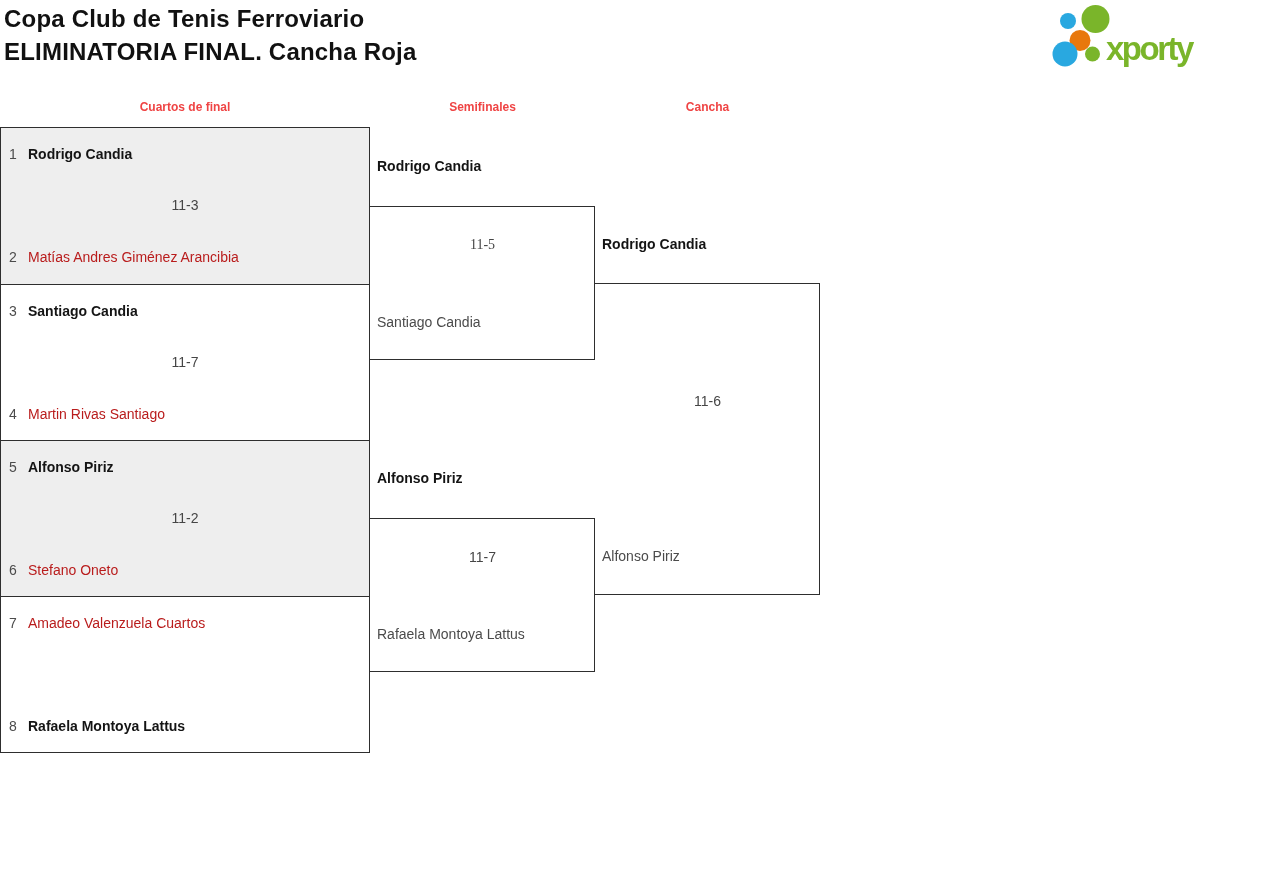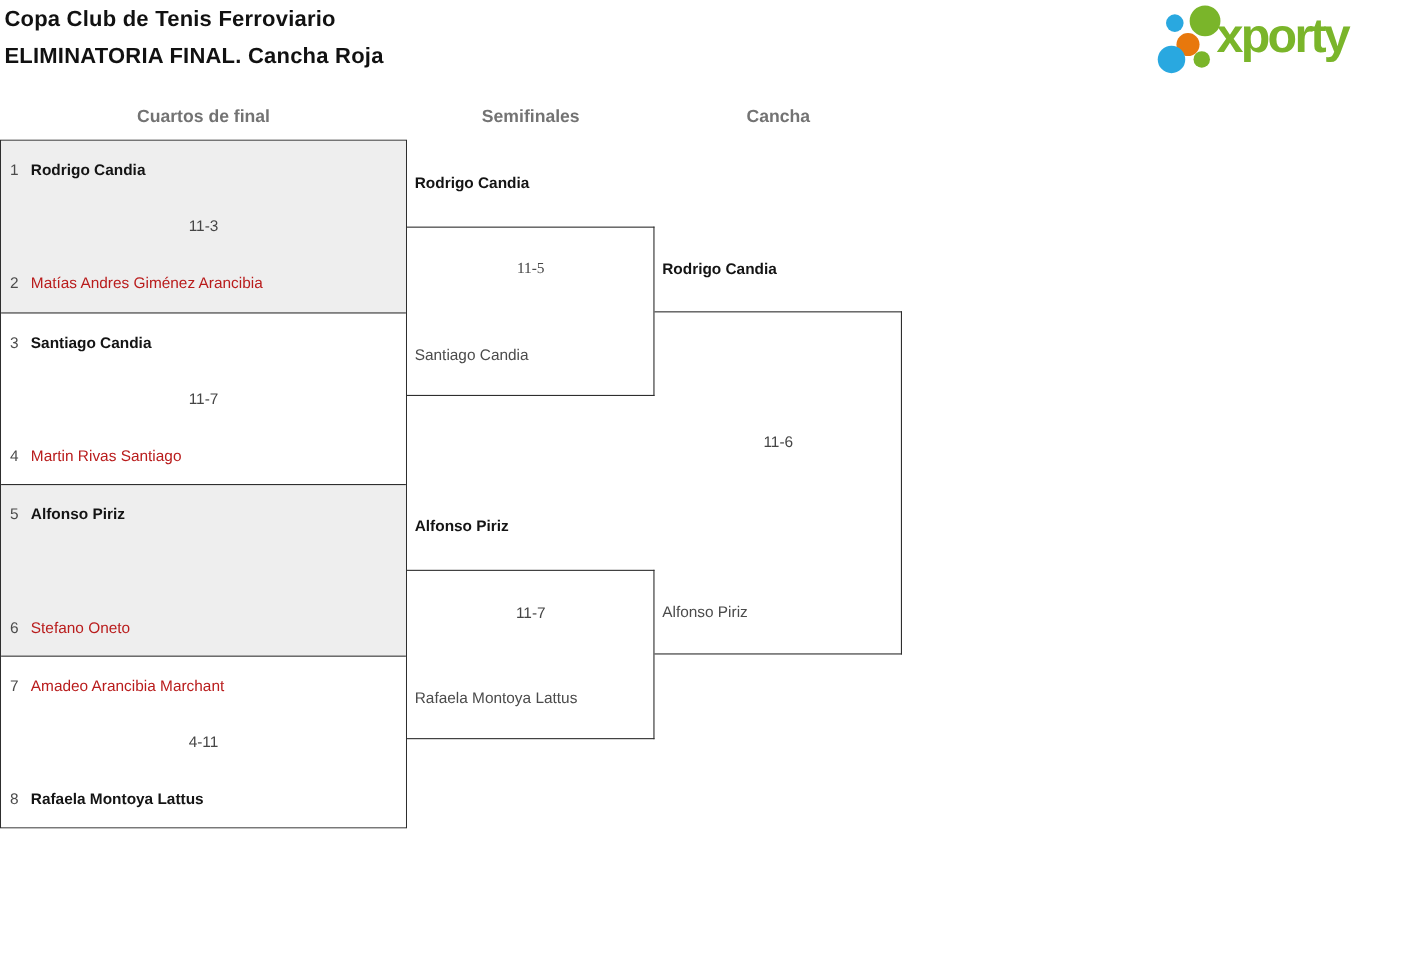--- a/index.html
+++ b/index.html
@@ -10,50 +10,50 @@
     background: #ffffff;
     font-family: "Liberation Sans", sans-serif;
     overflow: hidden;
   }
 
   
   .title {
     position: absolute;
     left: 4px;
     top: 2px;
-    font-size: 20px;
+    font-size: 24px;
     line-height: 33px;
     font-weight: 700;
     color: #111111;
     letter-spacing: 0.2px;
   }
 
   .logo { position: absolute; left: 1044px; top: 0; width: 236px; height: 72px; cursor: pointer; }
   .logo-dots { position: absolute; left: 4px; top: 3px; }
   .logo-text {
     position: absolute;
     left: 62px;
-    top: 8px;
-    font-size: 44px;
+    top: 24px;
+    font-size: 33px;
     line-height: 50px;
     font-weight: 700;
     letter-spacing: -2.5px;
     text-align: right;
   }
 
   
   .round-header {
     position: absolute;
     top: 97px;
     height: 20px;
     line-height: 20px;
     text-align: center;
-    font-size: 16px;
+    font-size: 12px;
     font-weight: 700;
-    color: #737373;
+    color: #ef4444;
   }
   .rh1 { left: 0; width: 370px; }
   .rh2 { left: 370px; width: 225px; }
   .rh3 { left: 595px; width: 225px; }
 
   
   .qf-wrap {
     position: absolute;
     left: 0;
     top: 127px;
@@ -178,32 +178,32 @@
         <span class="seed">4</span>
         <span class="pname">Martin Rivas Santiago</span>
       </div>
     </div>
 
     <div class="qf-cell alt">
       <div class="row p1">
         <span class="seed">5</span>
         <span class="pname winner">Alfonso Piriz</span>
       </div>
+      <div class="score-row">11-2</div>
       <div class="row p2">
         <span class="seed">6</span>
         <span class="pname">Stefano Oneto</span>
       </div>
     </div>
 
     <div class="qf-cell">
       <div class="row p1">
         <span class="seed">7</span>
-        <span class="pname">Amadeo Arancibia Marchant</span>
-      </div>
-      <div class="score-row">4-11</div>
+        <span class="pname">Amadeo Valenzuela Cuartos</span>
+      </div>
       <div class="row p2">
         <span class="seed">8</span>
         <span class="pname winner">Rafaela Montoya Lattus</span>
       </div>
     </div>
 
   </div>
 
   <div class="rbox sf1-box"></div>
   <div class="rbox sf2-box"></div>

